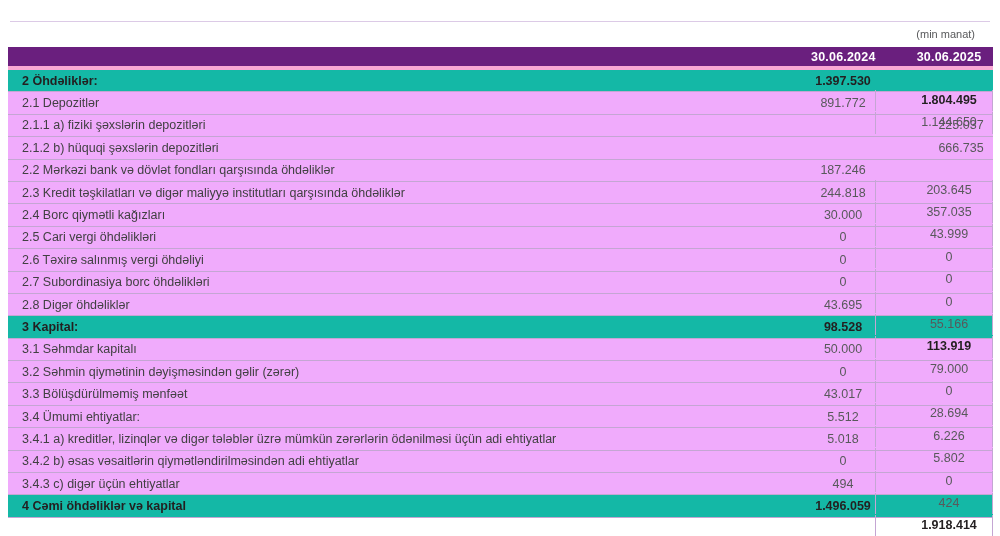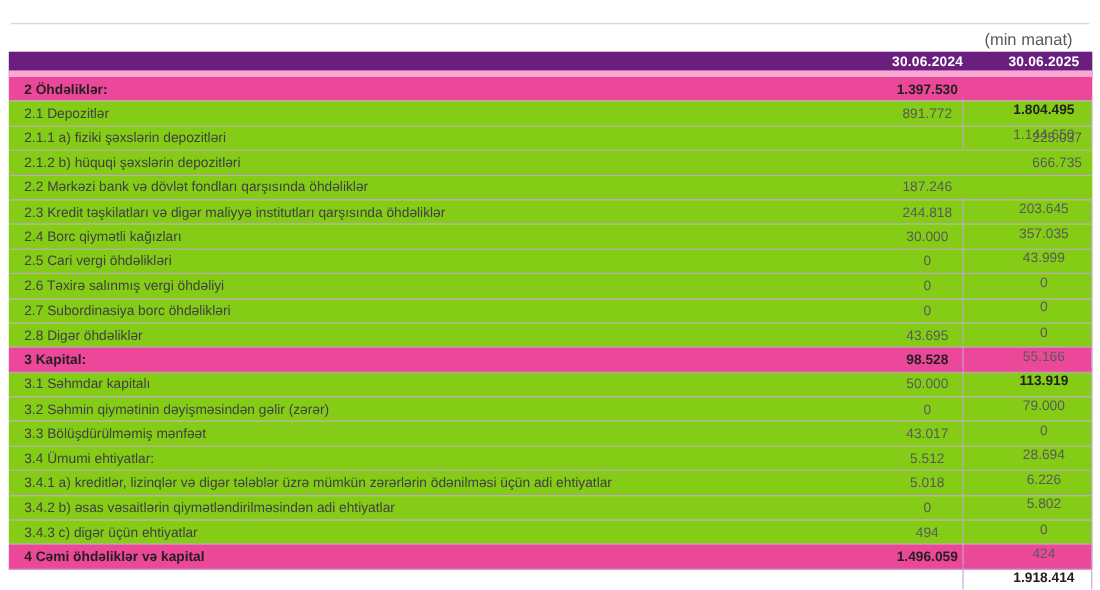--- a/index.html
+++ b/index.html
@@ -20,52 +20,52 @@
     left: 10px;
     right: 10px;
     top: 21px;
     height: 1px;
     background: #dccae6;
   }
   .unit-note {
     position: absolute;
     top: 28px;
     right: 25px;
-    font-size: 15px;
+    font-size: 11px;
     color: #58595b;
   }
   .table {
     position: absolute;
     left: 8px;
     top: 47px;
     width: 985px;
   }
   .thead {
     display: flex;
     align-items: center;
     height: 23px;
     box-sizing: border-box;
     background: #6a1f7e;
     color: #ffffff;
     font-weight: bold;
     font-size: 12.5px;
-    border-bottom: 6px solid #f9a8d4;
+    border-bottom: 4px solid #f9a8d4;
   }
   .row {
     display: flex;
     align-items: center;
     height: 22.4px;
     box-sizing: border-box;
     border-bottom: 1px solid #c4a6d3;
     font-size: 12.5px;
     color: #414042;
-    background: #84cc16;
+    background: #f0abfc;
   }
   .row.section {
-    background: #ec4899;
+    background: #14b8a6;
     font-weight: bold;
     color: #231f20;
   }
   .cell { box-sizing: border-box; }
   .cell.label {
     flex: 1;
     padding-left: 14px;
     white-space: nowrap;
     overflow: hidden;
   }

